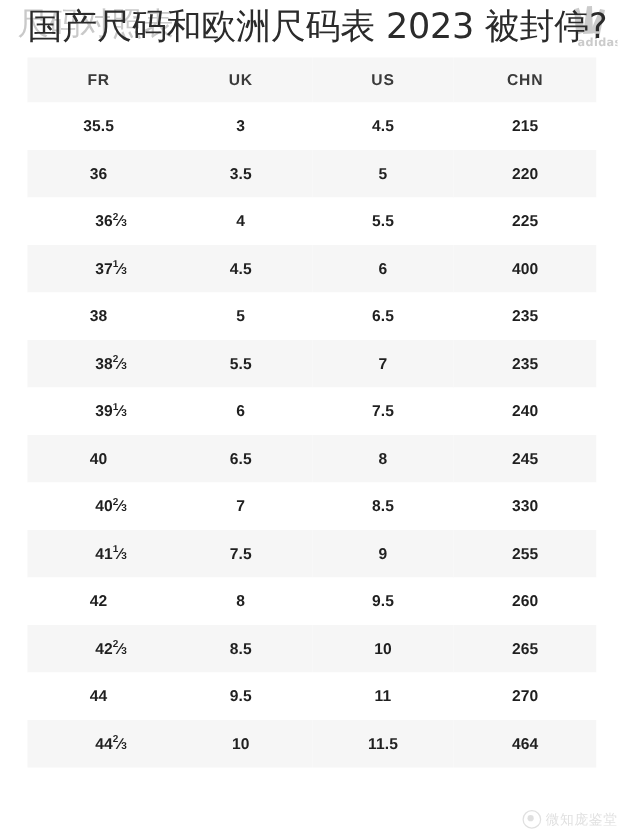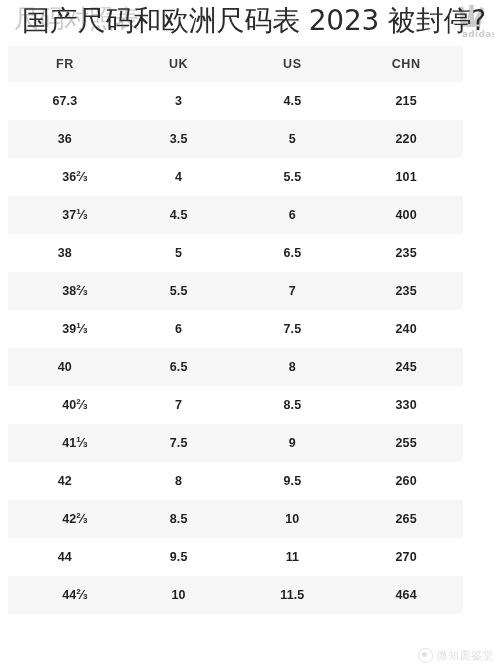--- a/index.html
+++ b/index.html
@@ -53,21 +53,21 @@
     width: 62px;
     height: 42px;
     z-index: 2;
     opacity: 0.45;
   }
   .brand-watermark svg { display: block; }
 
   
   .table-wrap {
     position: absolute;
-    left: 8px;
+    left: 22px;
     top: 46px;
     width: 455px;
   }
   table.size-table {
     width: 455px;
     border-collapse: collapse;
     table-layout: fixed;
   }
   table.size-table th,
   table.size-table td {
@@ -157,36 +157,36 @@
     <thead>
       <tr>
         <th>FR</th>
         <th>UK</th>
         <th>US</th>
         <th>CHN</th>
       </tr>
     </thead>
     <tbody id="table-body">
         <tr>
-          <td>67.3</td>
+          <td>35.5</td>
           <td>3</td>
           <td>4.5</td>
           <td>215</td>
         </tr>
         <tr>
           <td>36</td>
           <td>3.5</td>
           <td>5</td>
           <td>220</td>
         </tr>
         <tr>
           <td><span class="frac">36<sup>2</sup>⁄<sub>3</sub></span></td>
           <td>4</td>
           <td>5.5</td>
-          <td>101</td>
+          <td>225</td>
         </tr>
         <tr>
           <td><span class="frac">37<sup>1</sup>⁄<sub>3</sub></span></td>
           <td>4.5</td>
           <td>6</td>
           <td>400</td>
         </tr>
         <tr>
           <td>38</td>
           <td>5</td>

